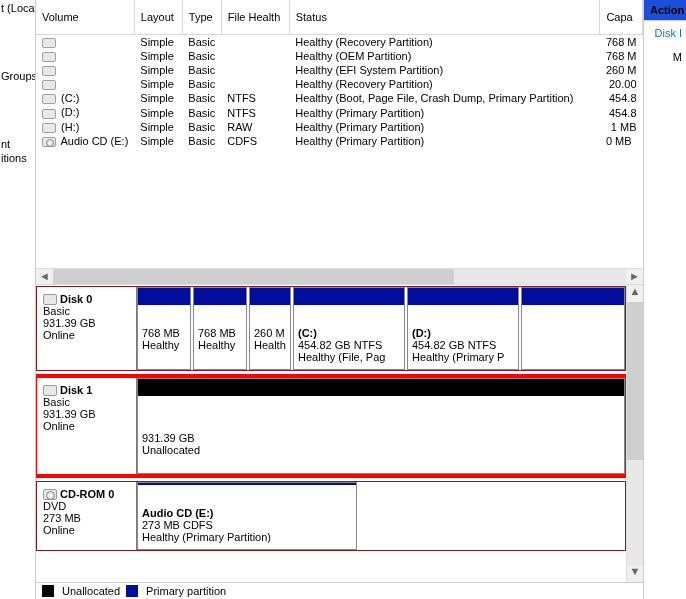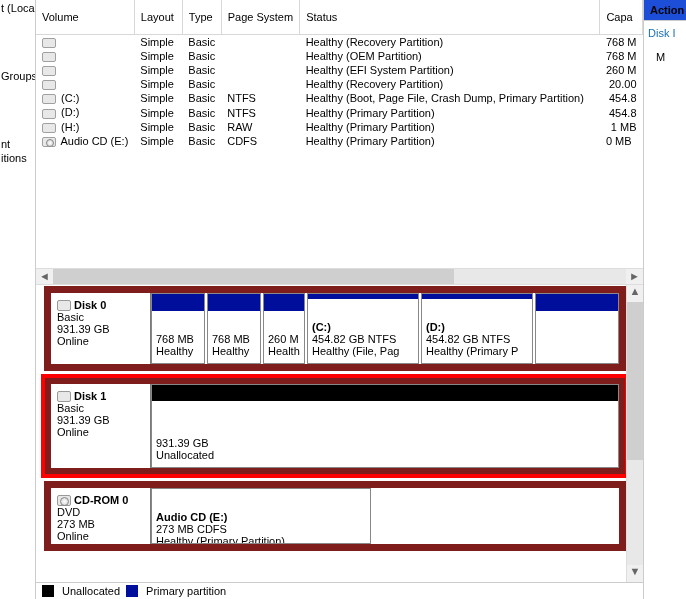--- a/index.html
+++ b/index.html
@@ -40,20 +40,21 @@
 }
 .right-panel .action-header {
   background: #1d4ed8;
   border-bottom: 1px solid #ccc;
   padding: 4px 6px;
   font-weight: bold;
 }
 .right-panel .action-item {
   padding: 6px 4px;
   color: #1a6fb3;
+  text-align: right;
 }
 
 
 .volume-table {
   border-collapse: collapse;
   width: 100%;
   font-size: 11px;
 }
 .volume-table th {
   text-align: left;
@@ -115,22 +116,22 @@
   overflow: hidden;
   position: relative;
   display:flex;
 }
 .disks-inner {
   flex:1;
   overflow:hidden;
 }
 .disk-row {
   display: flex;
-  border: 7px solid #7f1d1d;
-  margin: 1px 0 0 8px;
+  border: 1px solid #7f1d1d;
+  margin: 1px 0 0 0;
 }
 .disk-info {
   width: 100px;
   padding: 6px 6px;
   font-size: 11px;
   border-right: 1px solid #7a7a7a;
   background: #fff;
 }
 .disk-info .name { font-weight: bold; }
 .disk-info .icon {
@@ -214,21 +215,21 @@
 
   <div class="center-panel">
 
     <div class="volume-scroll-area">
       <table class="volume-table">
         <thead>
           <tr>
             <th style="width:98px">Volume</th>
             <th style="width:48px">Layout</th>
             <th style="width:38px">Type</th>
-            <th style="width:68px">Page System</th>
+            <th style="width:68px">File Health</th>
             <th>Status</th>
             <th style="width:40px">Capa</th>
           </tr>
         </thead>
         <tbody id="volume-body">
             <tr>
               <td><span class="vol-icon "></span> </td>
               <td>Simple</td>
               <td>Basic</td>
               <td></td>

